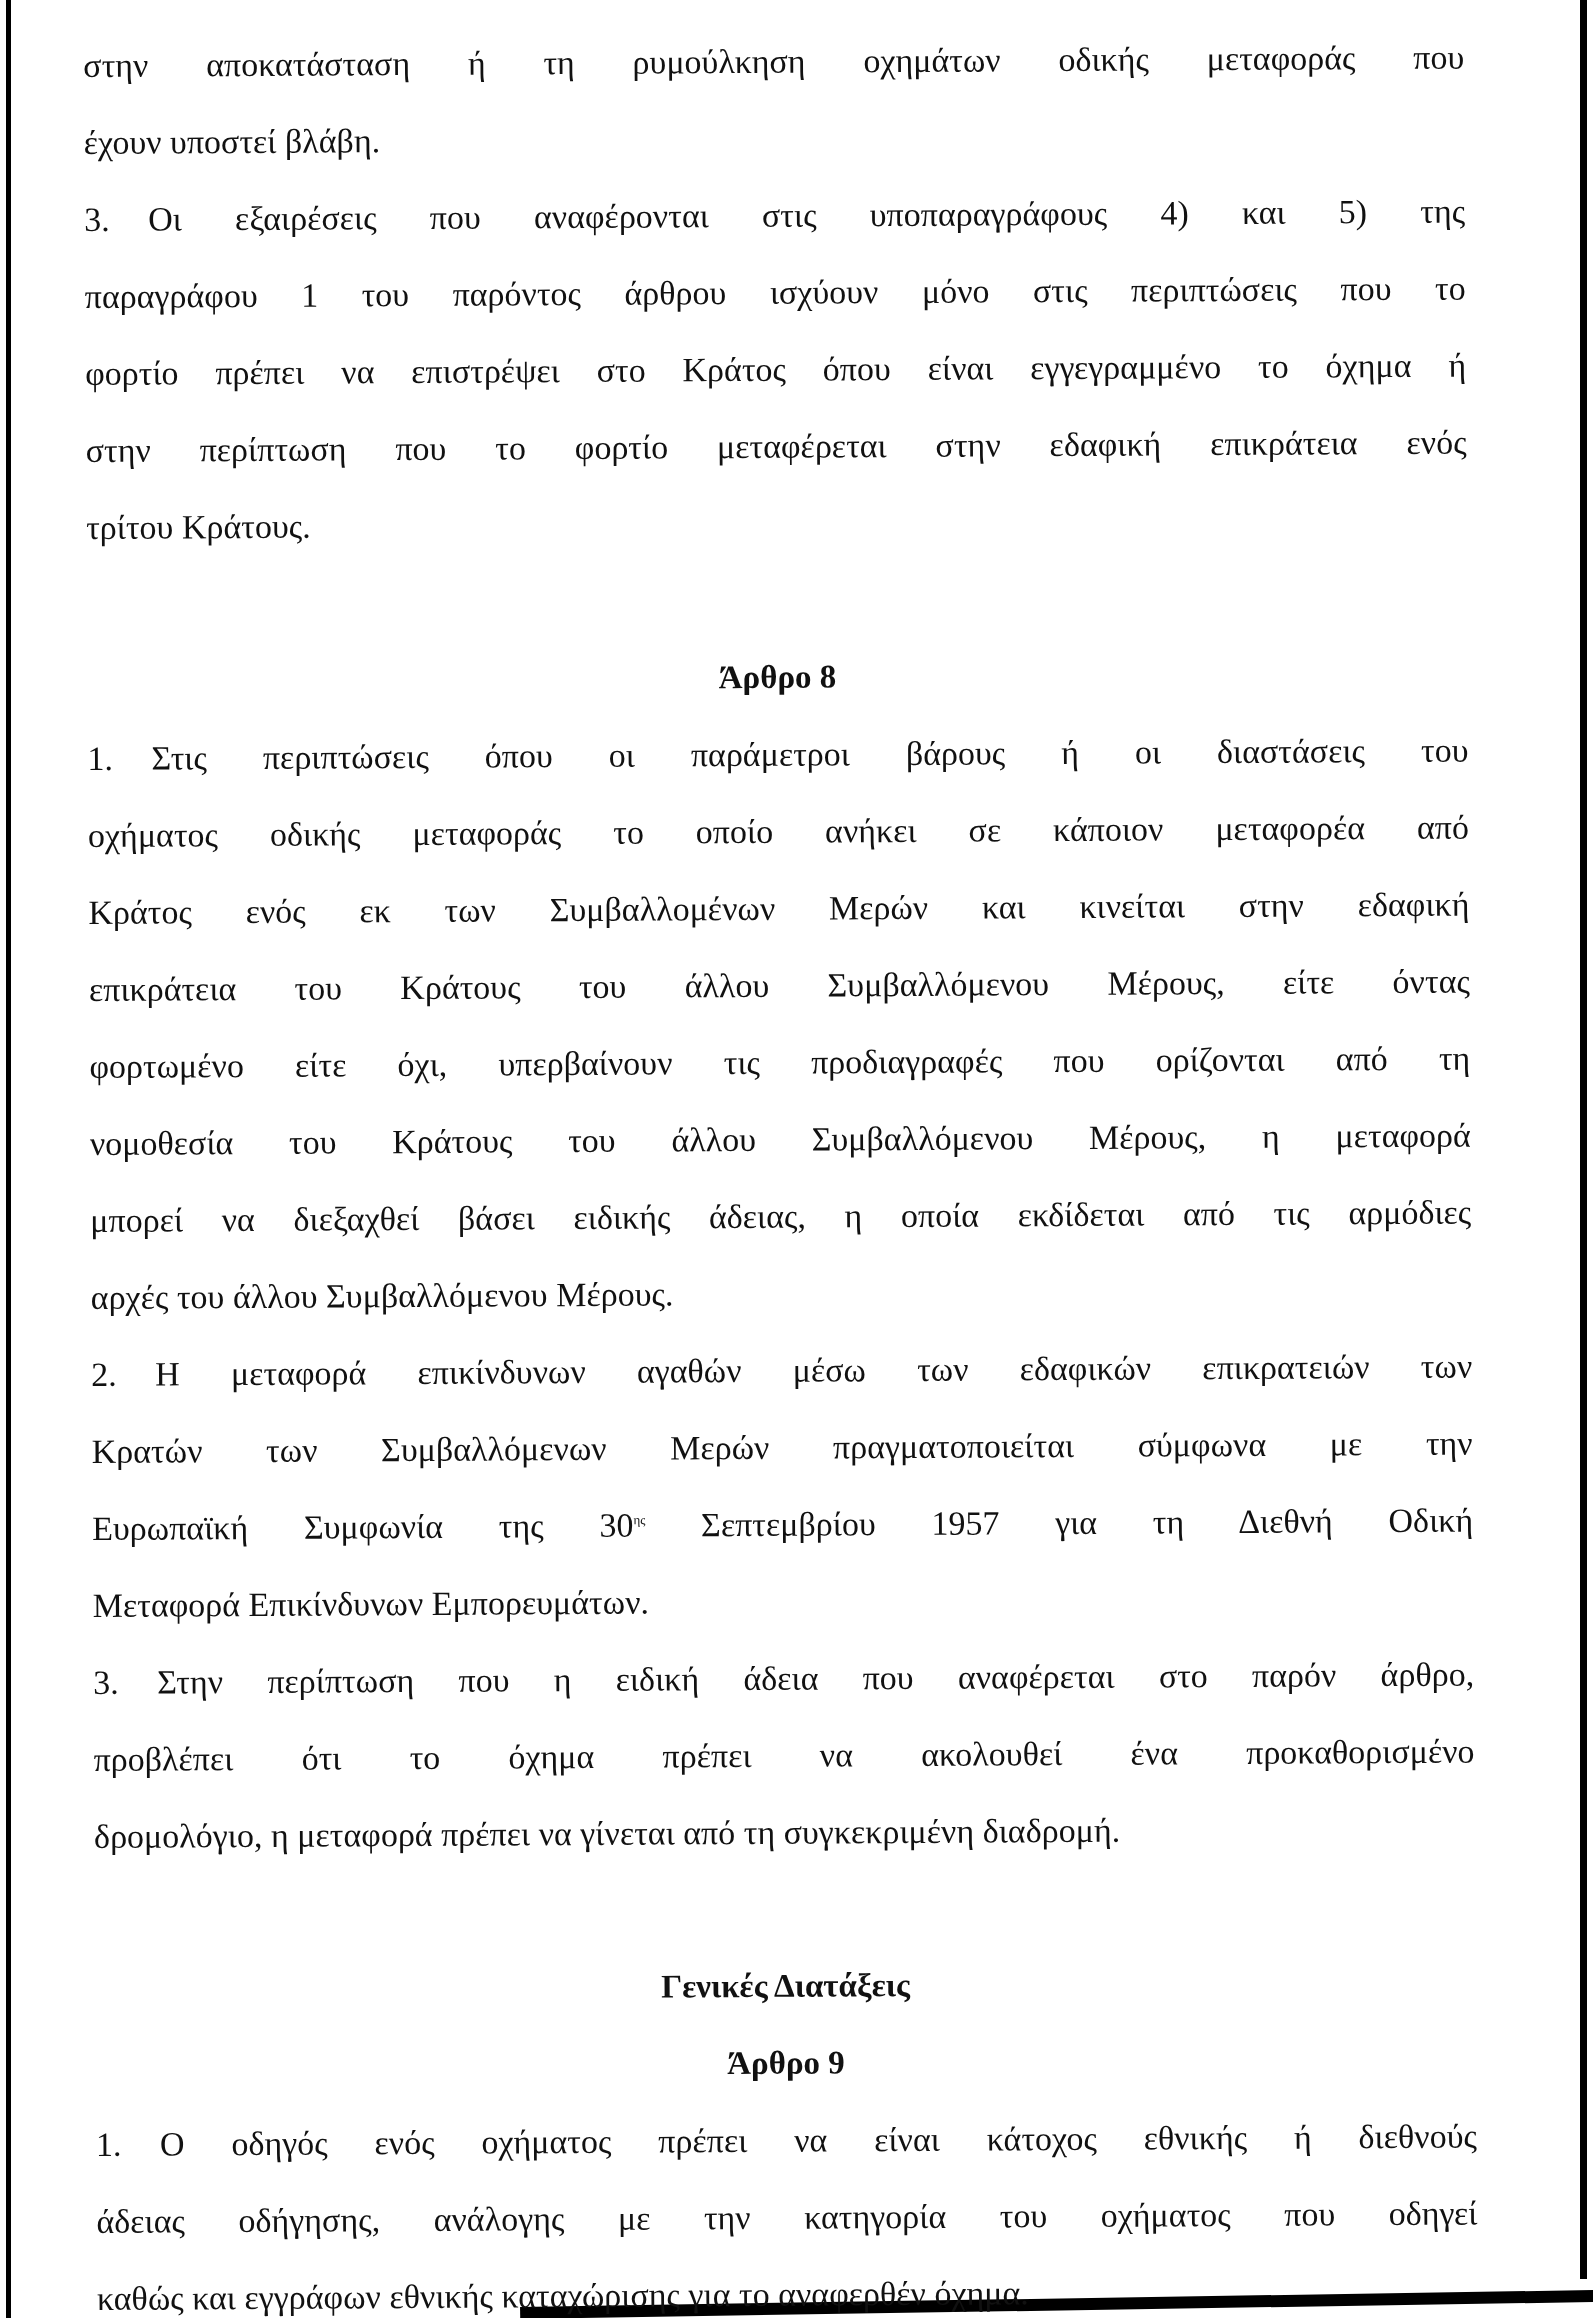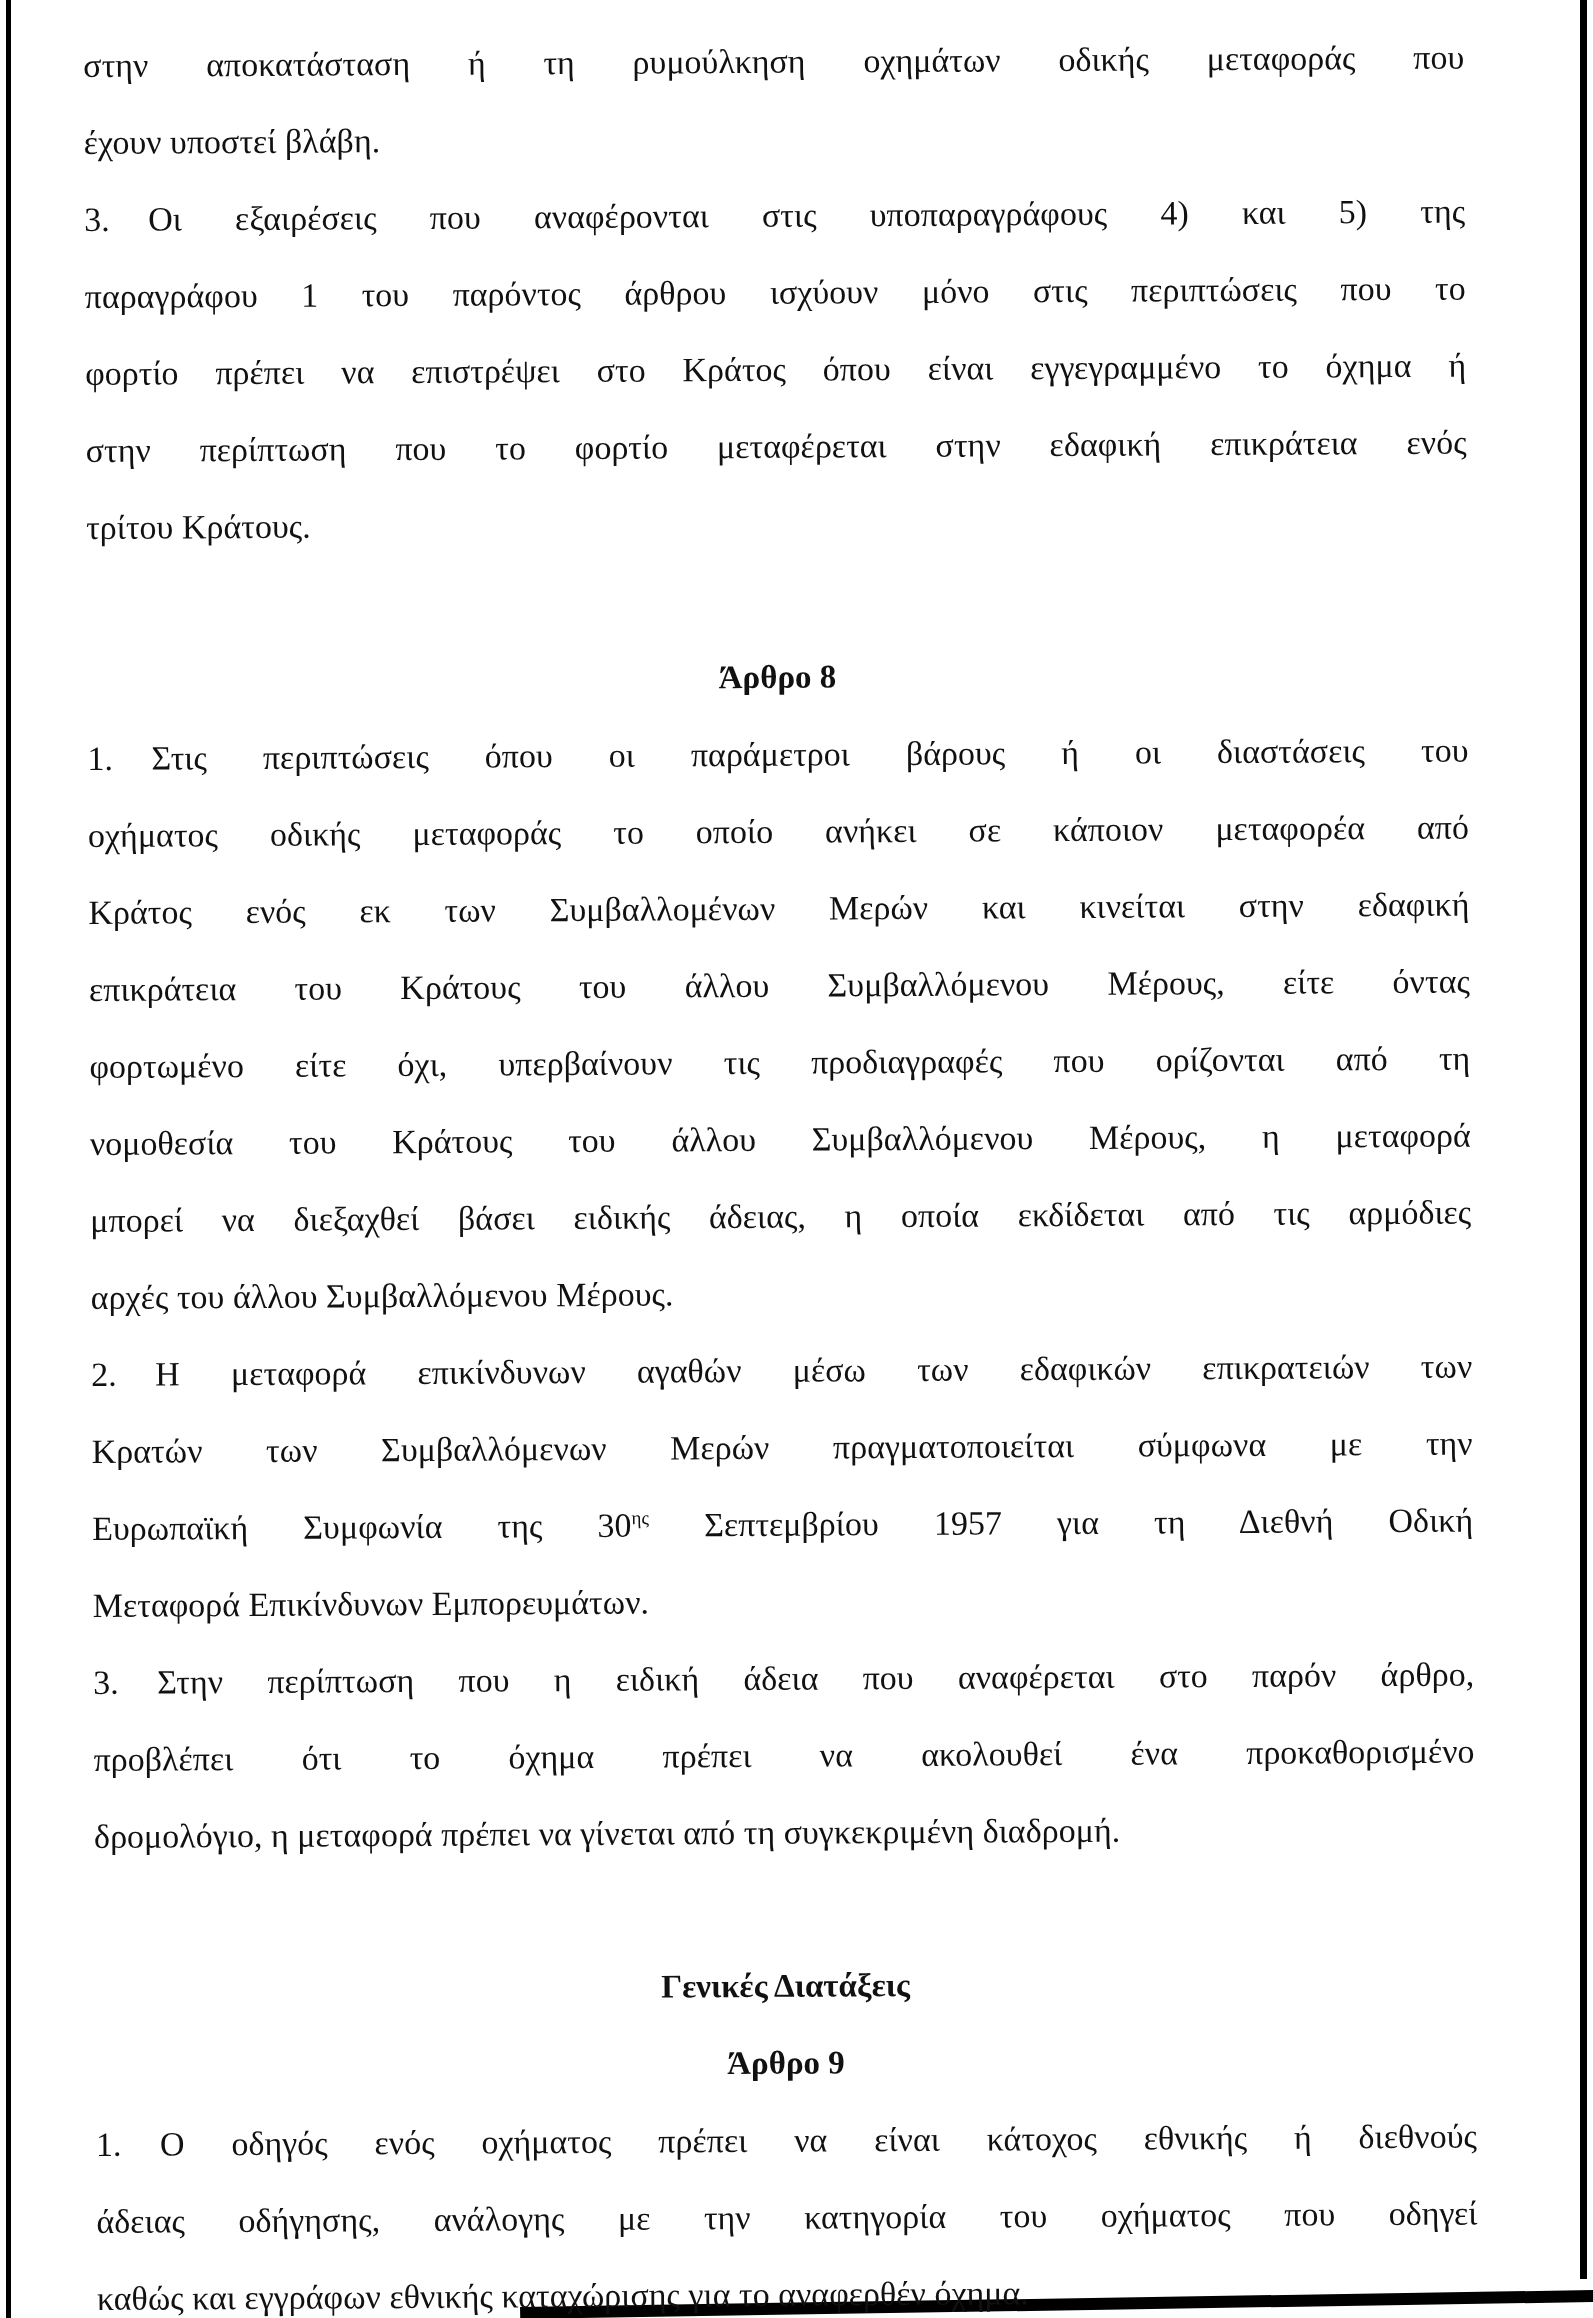--- a/index.html
+++ b/index.html
@@ -26,21 +26,21 @@
       height: 77px; line-height: 77px; white-space: nowrap;
       text-align: justify; text-align-last: justify;
     }
     .line.last { text-align-last: left; }
     .line .num { display: inline-block; width: 64px; }
     .heading {
       height: 77px; line-height: 77px; text-align: center; font-weight: bold;
       font-size: 33px; text-align-last: center;
     }
     .spacer { height: 77px; }
-    sup { font-size: 19px; line-height: 0; }
+    sup { font-size: 13px; line-height: 0; }
   </style>
 </head>
 <body>
 
 <div class="page">
   <div class="border-left"></div>
   <div class="border-right"></div>
   <div class="border-bottom"></div>
 
   <div class="content" id="content">

